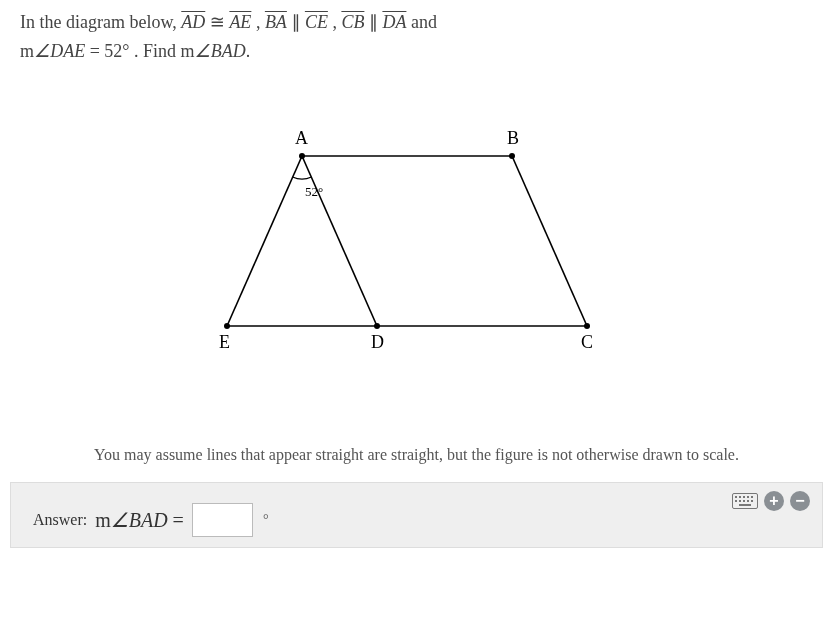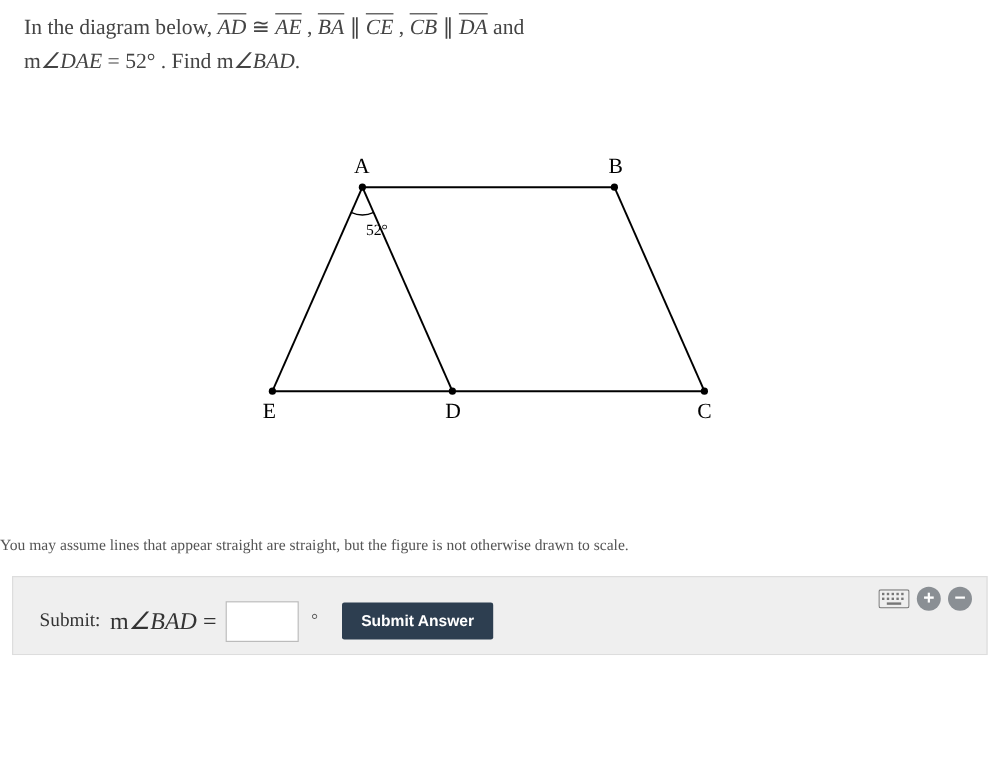--- a/index.html
+++ b/index.html
@@ -21,23 +21,23 @@
     font-family: 'Times New Roman', serif;
   }
   .diagram-area {
     width: 100%;
     height: 320px;
     position: relative;
     margin-top: 30px;
   }
   .diagram-area svg { display:block; margin: 0 auto; }
   .note {
-    text-align: left;
+    text-align: center;
     font-family: Georgia, serif;
-    font-size: 13px;
+    font-size: 16px;
     color: #555;
     margin: 30px 0 18px 0;
   }
   .answer-panel {
     background: #efefef;
     border: 1px solid #ddd;
     padding: 20px 22px 10px 22px;
     position: relative;
     margin: 0 10px;
   }
@@ -178,22 +178,21 @@
           <rect x="15" y="7" width="2" height="2" fill="#777"></rect>
         <rect x="19" y="7" width="2" height="2" fill="#777"></rect>
         <rect x="7" y="11" width="12" height="2" fill="#777"></rect>
       </svg>
     </span>
     <span class="circle-btn">+</span>
     <span class="circle-btn">−</span>
   </div>
 
   <div class="answer-row">
-    <span class="answer-label">Submit:  </span>
+    <span class="answer-label">Answer:  </span>
     <span class="answer-math">
       <span>m</span><span class="math">∠BAD</span><span> = </span>
     </span>
     <input class="answer-input" type="text" value="" style="">
     <span class="deg-symbol">°</span>
-    <button class="submit-btn">Submit Answer</button>
   </div>
 
 </div>
 
 </body></html>

